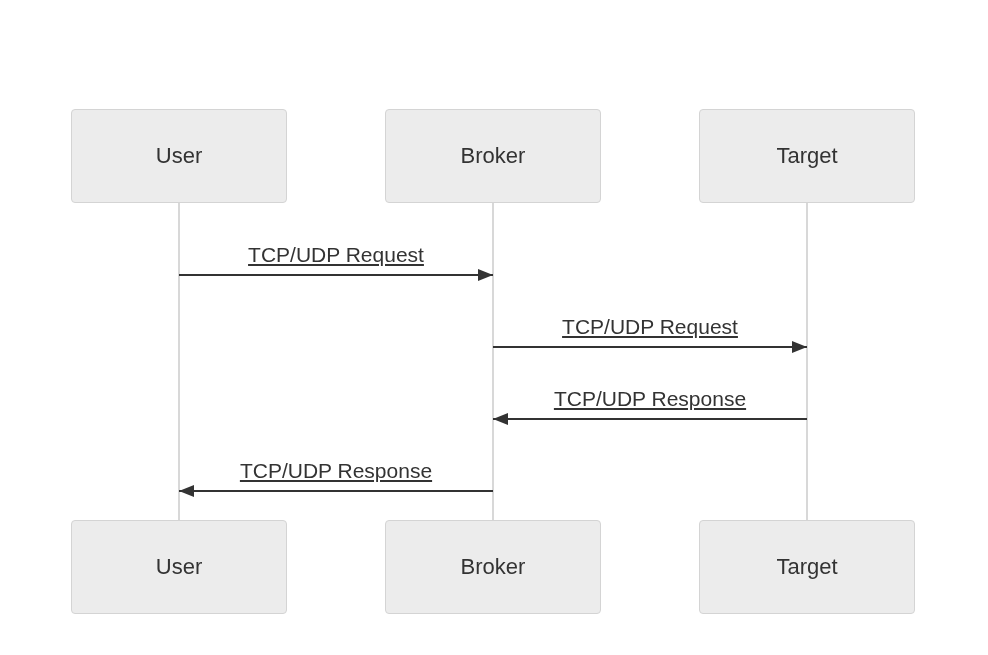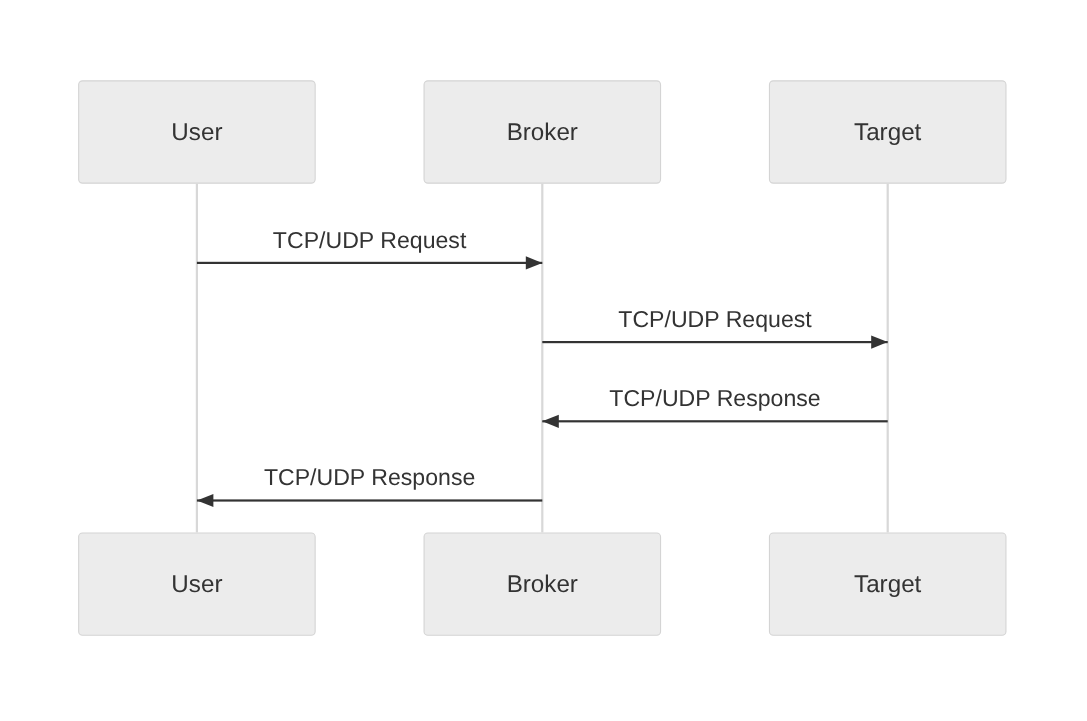--- a/index.html
+++ b/index.html
@@ -8,20 +8,21 @@
     width: 988px;
     height: 655px;
     background: #ffffff;
     font-family: "Liberation Sans", "DejaVu Sans", sans-serif;
     overflow: hidden;
   }
   .diagram {
     position: relative;
     width: 988px;
     height: 503px;
+    margin-top: 36px;
   }
   .actor-box {
     position: absolute;
     width: 216px;
     height: 94px;
     background: #ececec;
     border: 1px solid #d4d4d4;
     border-radius: 4px;
     box-sizing: border-box;
     display: flex;
@@ -44,20 +45,21 @@
   }
   .msg-label {
     position: absolute;
     left: 0;
     right: 0;
     bottom: 9px;
     text-align: center;
     font-size: 21px;
     color: #333333;
     white-space: nowrap;
+    text-decoration: underline;
   }
   .arrowhead {
     position: absolute;
     width: 0;
     height: 0;
     top: -5px;
     border-top: 6px solid transparent;
     border-bottom: 6px solid transparent;
   }
   .arrowhead.right {

